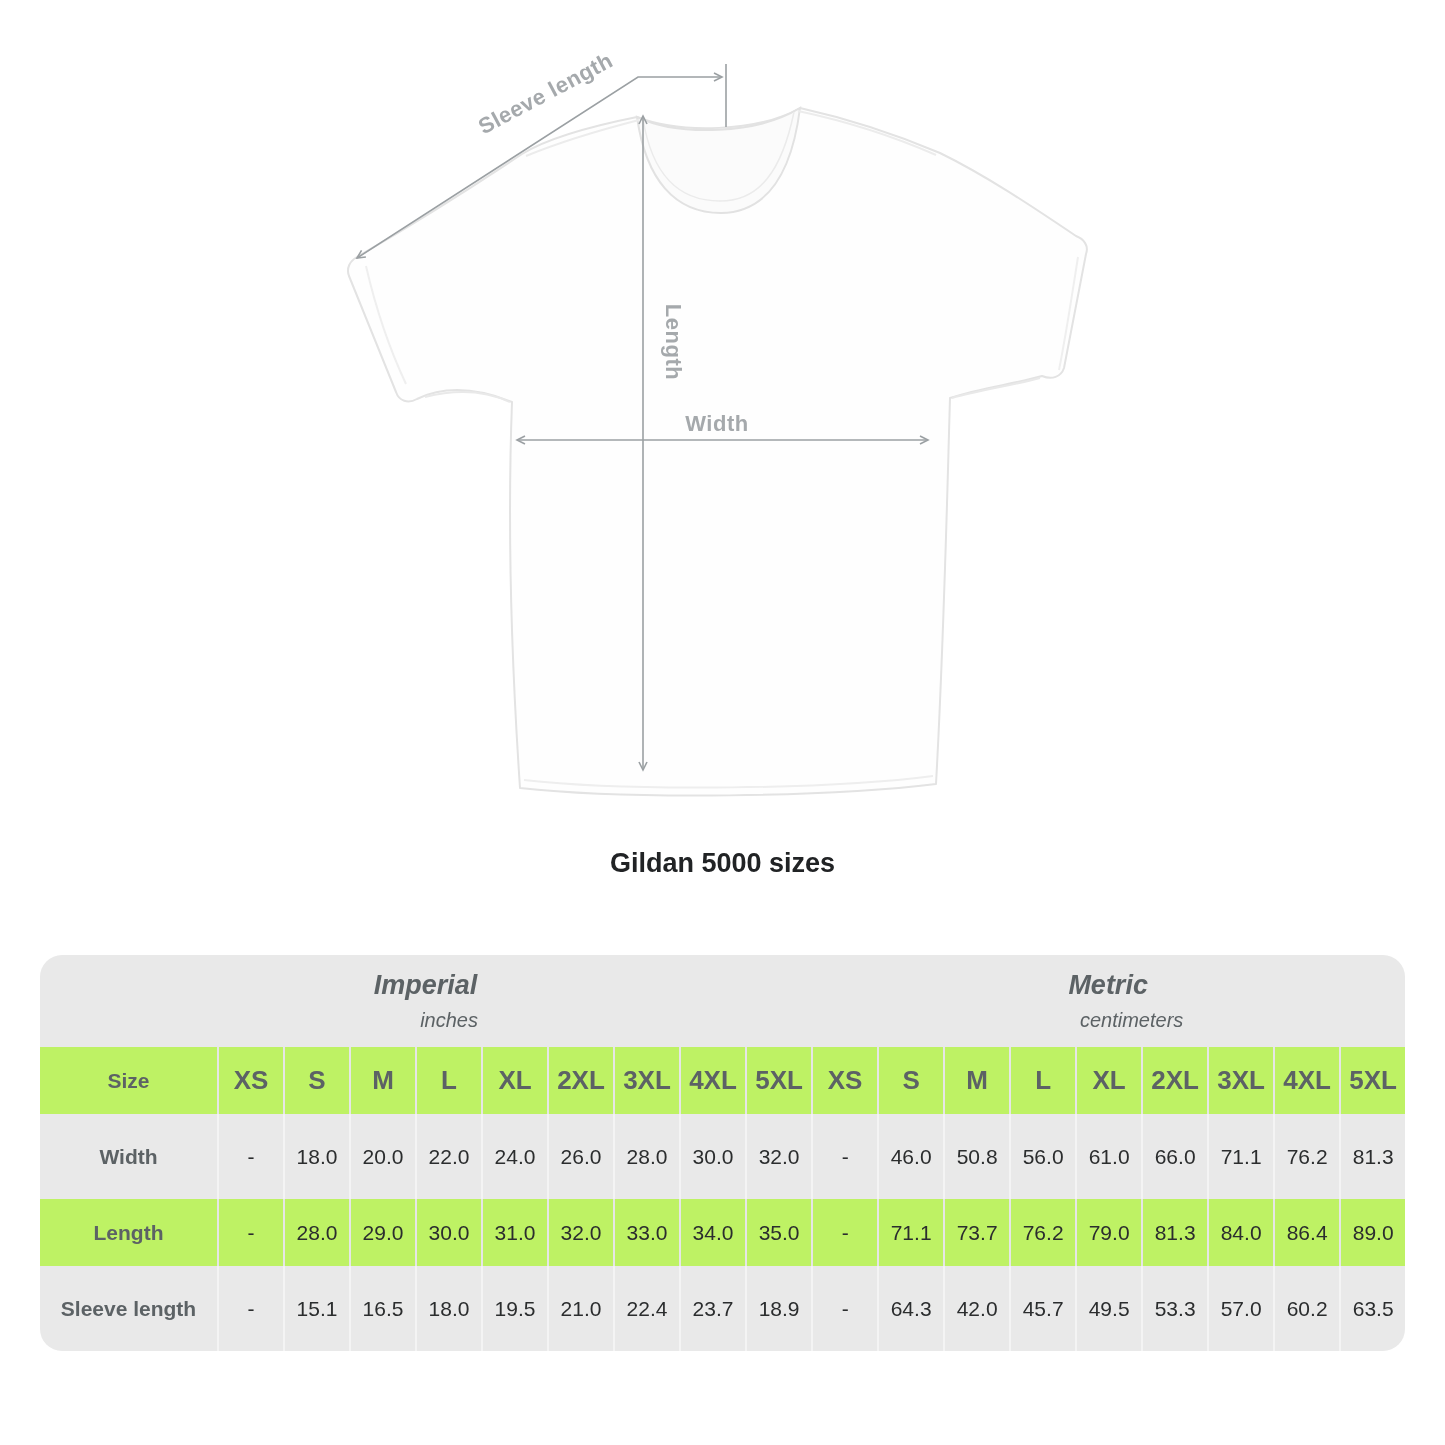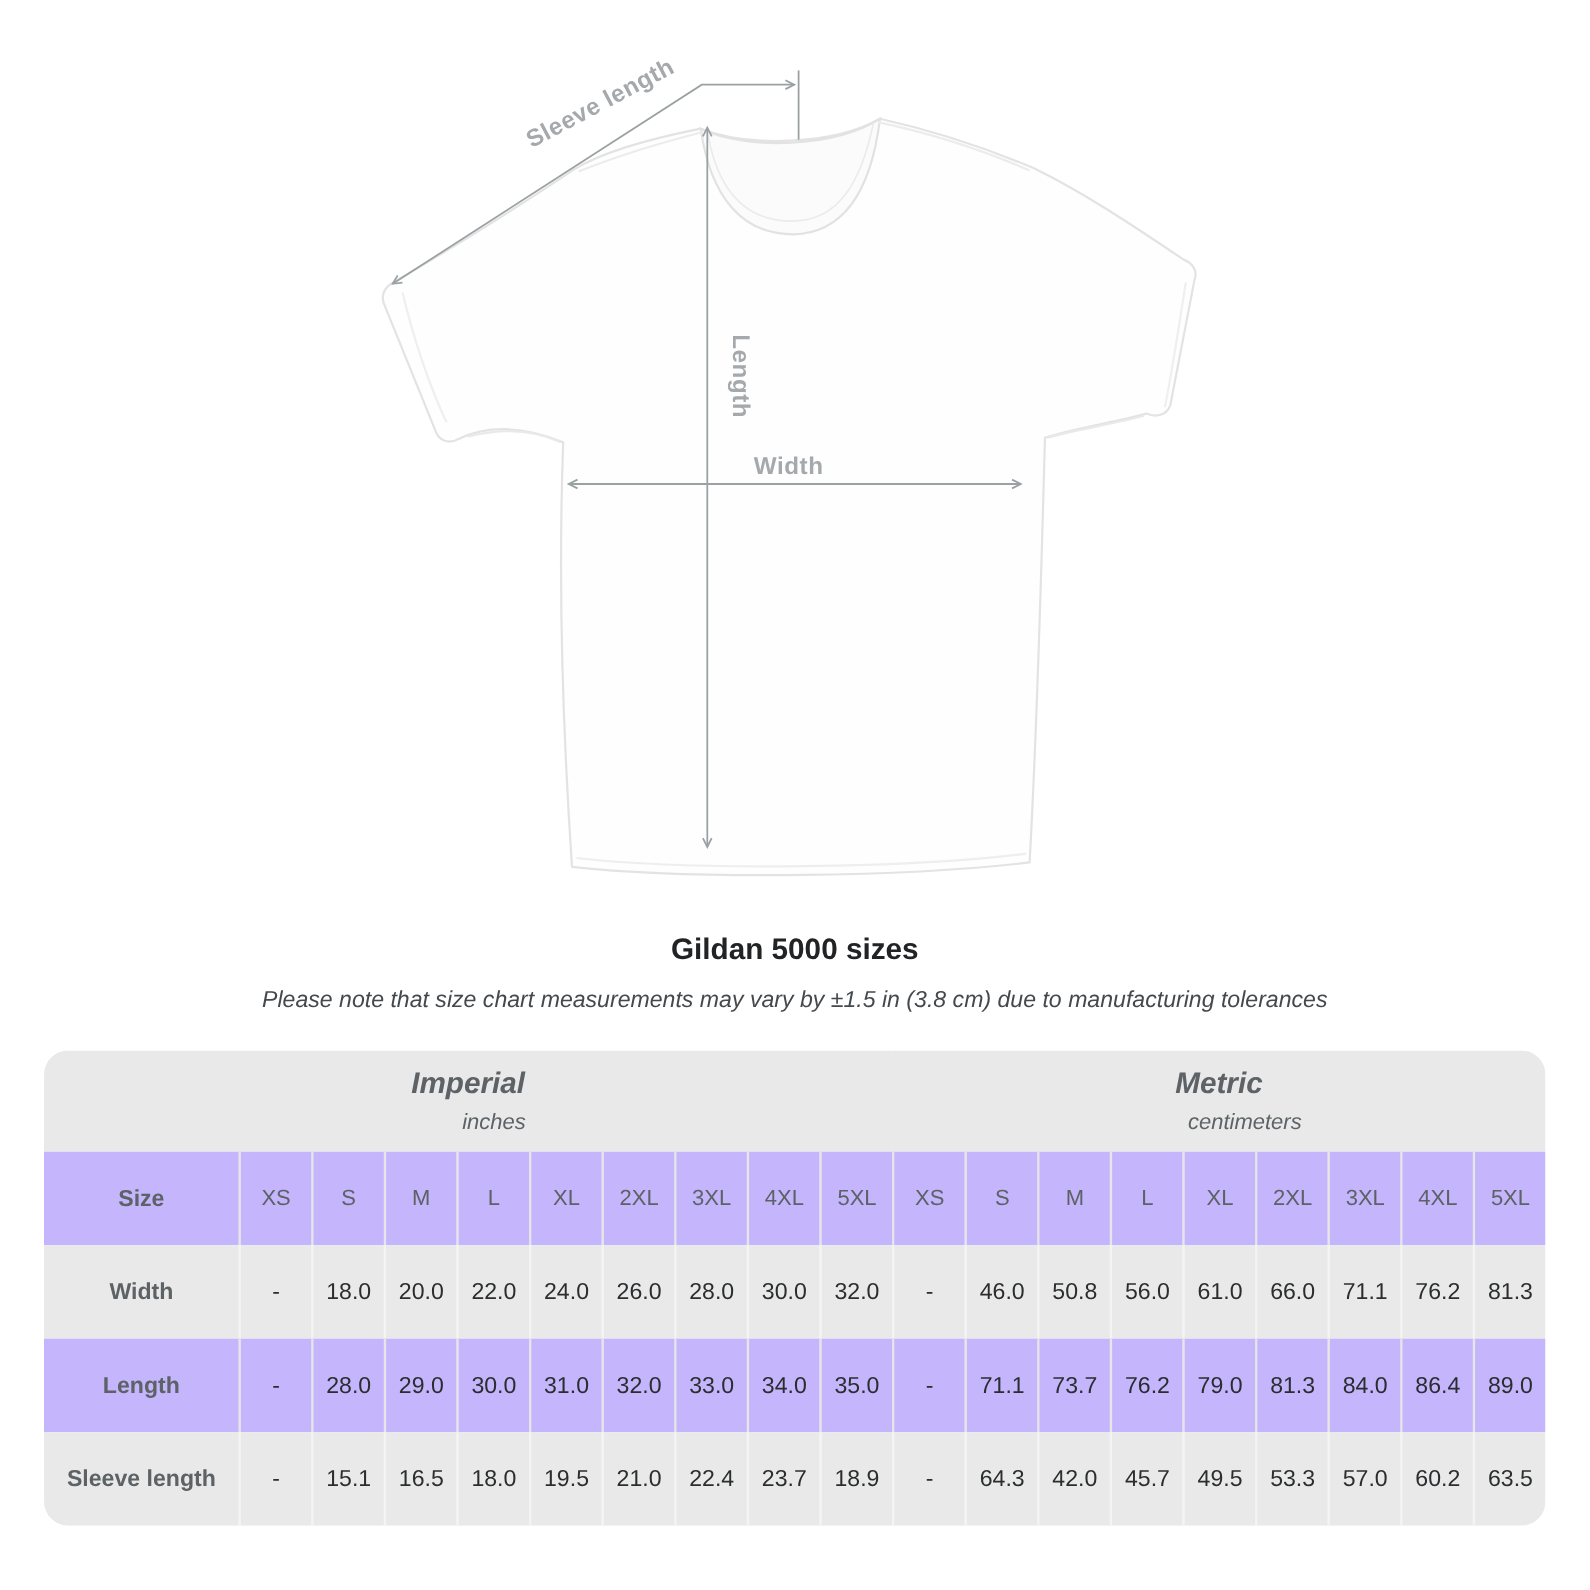--- a/index.html
+++ b/index.html
@@ -60,25 +60,25 @@
     table-layout: fixed;
     border-radius: 22px;
     overflow: hidden;
   }
   .size-table td { text-align: center; vertical-align: middle; padding: 0; }
 
   .band-cell { height: 92px; background: #e9e9e9; }
   .group-name { font-size: 27px; font-weight: bold; font-style: italic; color: #5c6265; }
   .group-unit { font-size: 20px; font-style: italic; color: #5c6265; margin-top: 8px; margin-left: 47px; }
 
-  tr.row-white td { background: #c4b5fd; height: 85px; }
+  tr.row-white td { background: #bef264; height: 67px; }
   tr.row-gray  td { background: #e9e9e9; height: 85px; }
 
   td.lbl { font-size: 21px; font-weight: bold; color: #5c6265; }
-  td.hdr { font-size: 20px; font-weight: normal; color: #5c6265; }
+  td.hdr { font-size: 26px; font-weight: bold; color: #5c6265; }
   td.val { font-size: 21px; color: #2b2d2e; }
 
   tr.row-white td.sep { border-left: 2px solid #e6e6e6; }
   tr.row-gray  td.sep { border-left: 2px solid #f4f4f4; }
 </style>
 </head>
 <body>
 
 <div class="canvas">
 
@@ -129,21 +129,20 @@
       <path class="ann-line" d="M 27,218 L 308,37 L 392,37" marker-start="url(#arrV)" marker-end="url(#arrV)"></path>
       <line class="ann-line" x1="396" y1="24" x2="396" y2="87"></line>
 
       <text class="ann-text" x="219" y="60" text-anchor="middle" transform="rotate(-28 219 60)">Sleeve length</text>
       <text class="ann-text" x="336" y="302" text-anchor="middle" transform="rotate(90 336 302)">Length</text>
       <text class="ann-text" x="387" y="391" text-anchor="middle">Width</text>
     </g>
   </svg>
 
   <div class="chart-title">Gildan 5000 sizes</div>
-  <div class="chart-subtitle">Please note that size chart measurements may vary by ±1.5 in (3.8 cm) due to manufacturing tolerances</div>
 
   <table class="size-table">
     <colgroup>
       <col style="width:177px">
       <col style="width:66px">
         <col style="width:66px">
         <col style="width:66px">
         <col style="width:66px">
       <col style="width:66px">
         <col style="width:66px">

